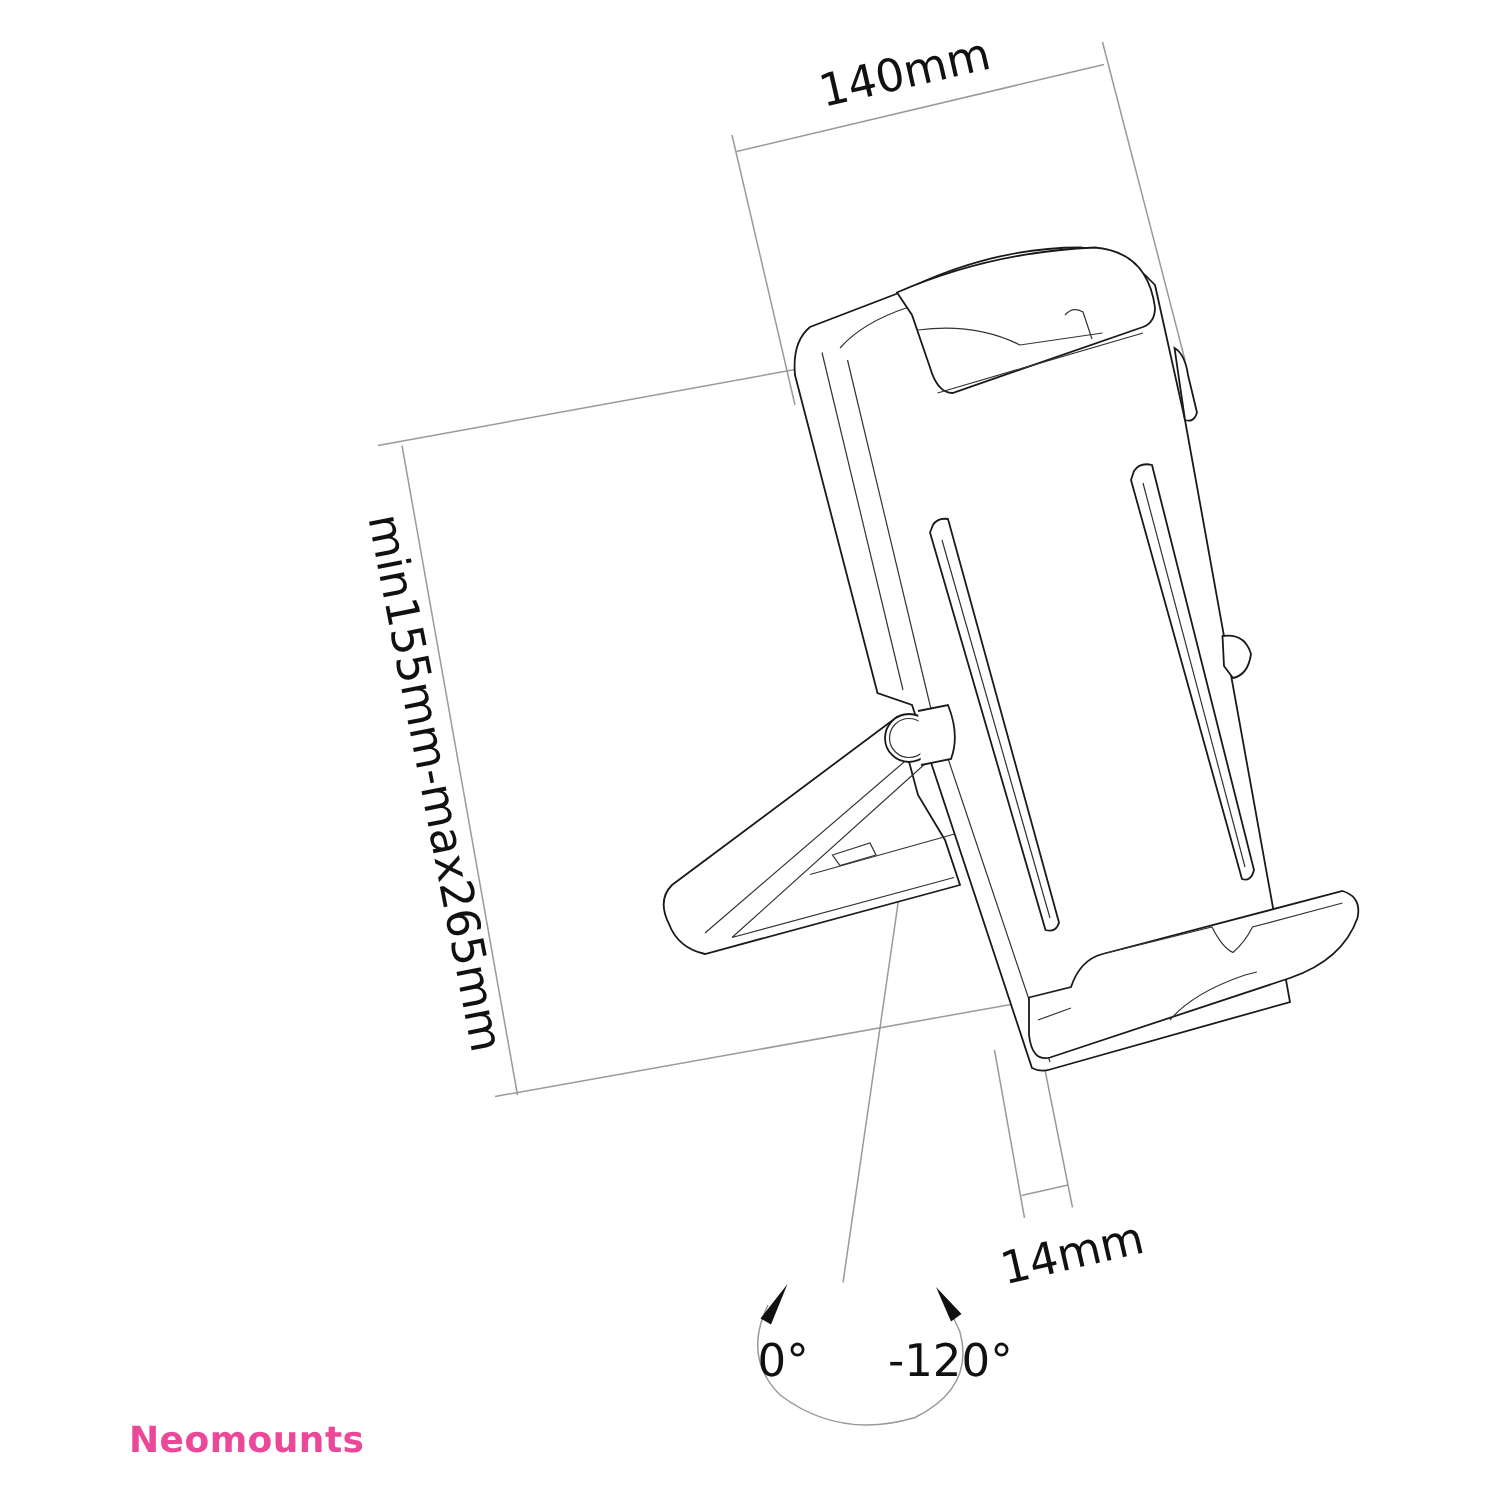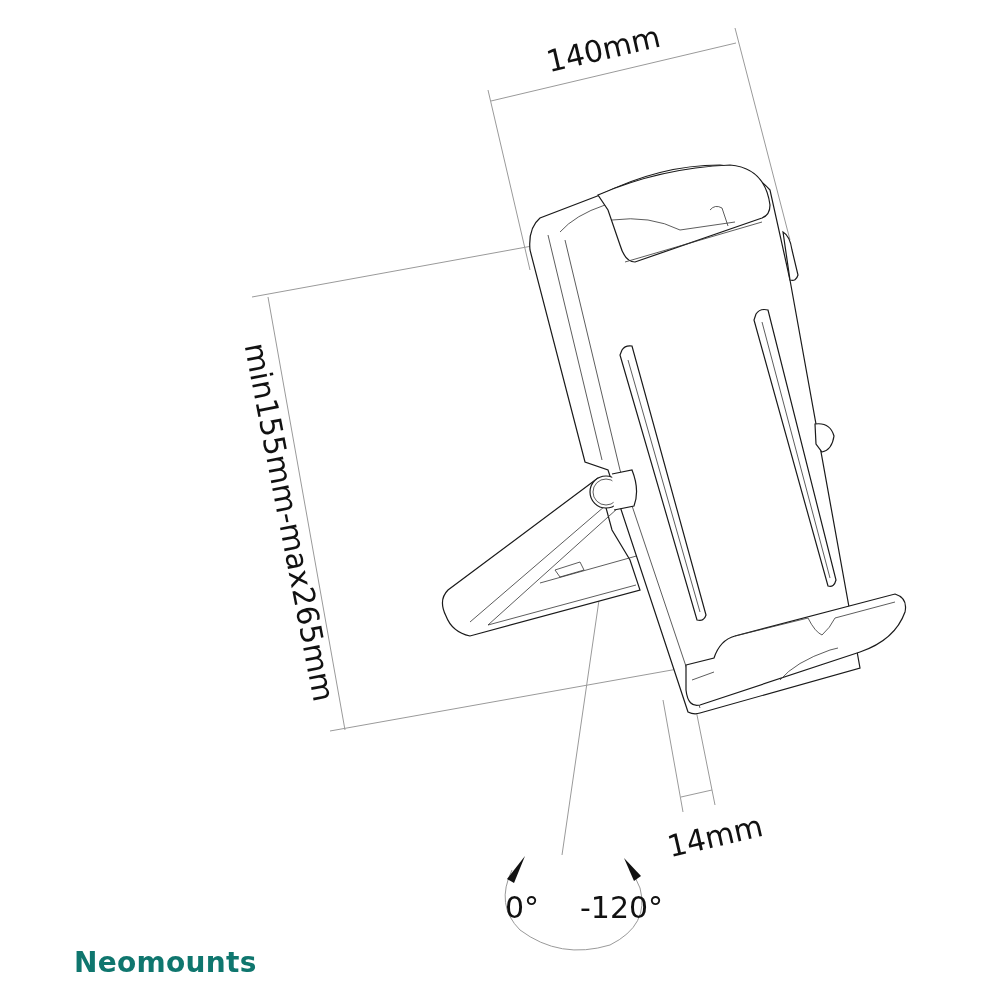--- a/index.html
+++ b/index.html
@@ -6,21 +6,21 @@
     body { width: 1000px; height: 1000px; position: relative; overflow: hidden;
            font-family: "DejaVu Sans", sans-serif; }
     .stage { position: absolute; left: 0; top: 0; width: 1000px; height: 1000px; }
     svg { position: absolute; left: 0; top: 0; }
     .dim-line { stroke: #9a9a9a; stroke-width: 1; fill: none; }
     .part { stroke: #1a1a1a; stroke-width: 1.2; fill: #ffffff; }
     .part-thin { stroke: #333333; stroke-width: 0.8; fill: none; }
     .part-fill { stroke: #1a1a1a; stroke-width: 1.2; fill: #ffffff; }
     .label { position: absolute; color: #111111; font-size: 30px; white-space: nowrap;
              font-family: "DejaVu Sans", sans-serif; transform-origin: 0 0; }
-    .brand { position: absolute; left: 74px; top: 946px; font-size: 28px; color: #0f766e;
+    .brand { position: absolute; left: 86px; top: 946px; font-size: 24px; color: #ec4899;
              font-weight: bold; font-family: "DejaVu Sans", sans-serif; letter-spacing: 0.3px; }
   </style>
 </head>
 <body>
 
 <div class="stage">
   <svg width="1000" height="1000" viewBox="0 0 1000 1000">
 
     <g>
       <line class="dim-line" x1="488" y1="90" x2="530" y2="270"></line>
@@ -87,16 +87,16 @@
   </svg>
 
   <div class="label" style="left:543px; top:45px; transform: rotate(-13deg);">140mm</div>
 
   <div class="label" style="left:272px; top:340px; transform: rotate(79deg);">min155mm-max265mm</div>
 
   <div class="label" style="left:664px; top:830px; transform: rotate(-13deg);">14mm</div>
 
   <div class="label" style="left:505px; top:890px;">0°</div>
 
-  <div class="label" style="left:580px; top:890px;">-120°</div>
+  <div class="label" style="left:592px; top:890px;">-120°</div>
 
   <div class="brand">Neomounts</div>
 </div>
 
 </body></html>

